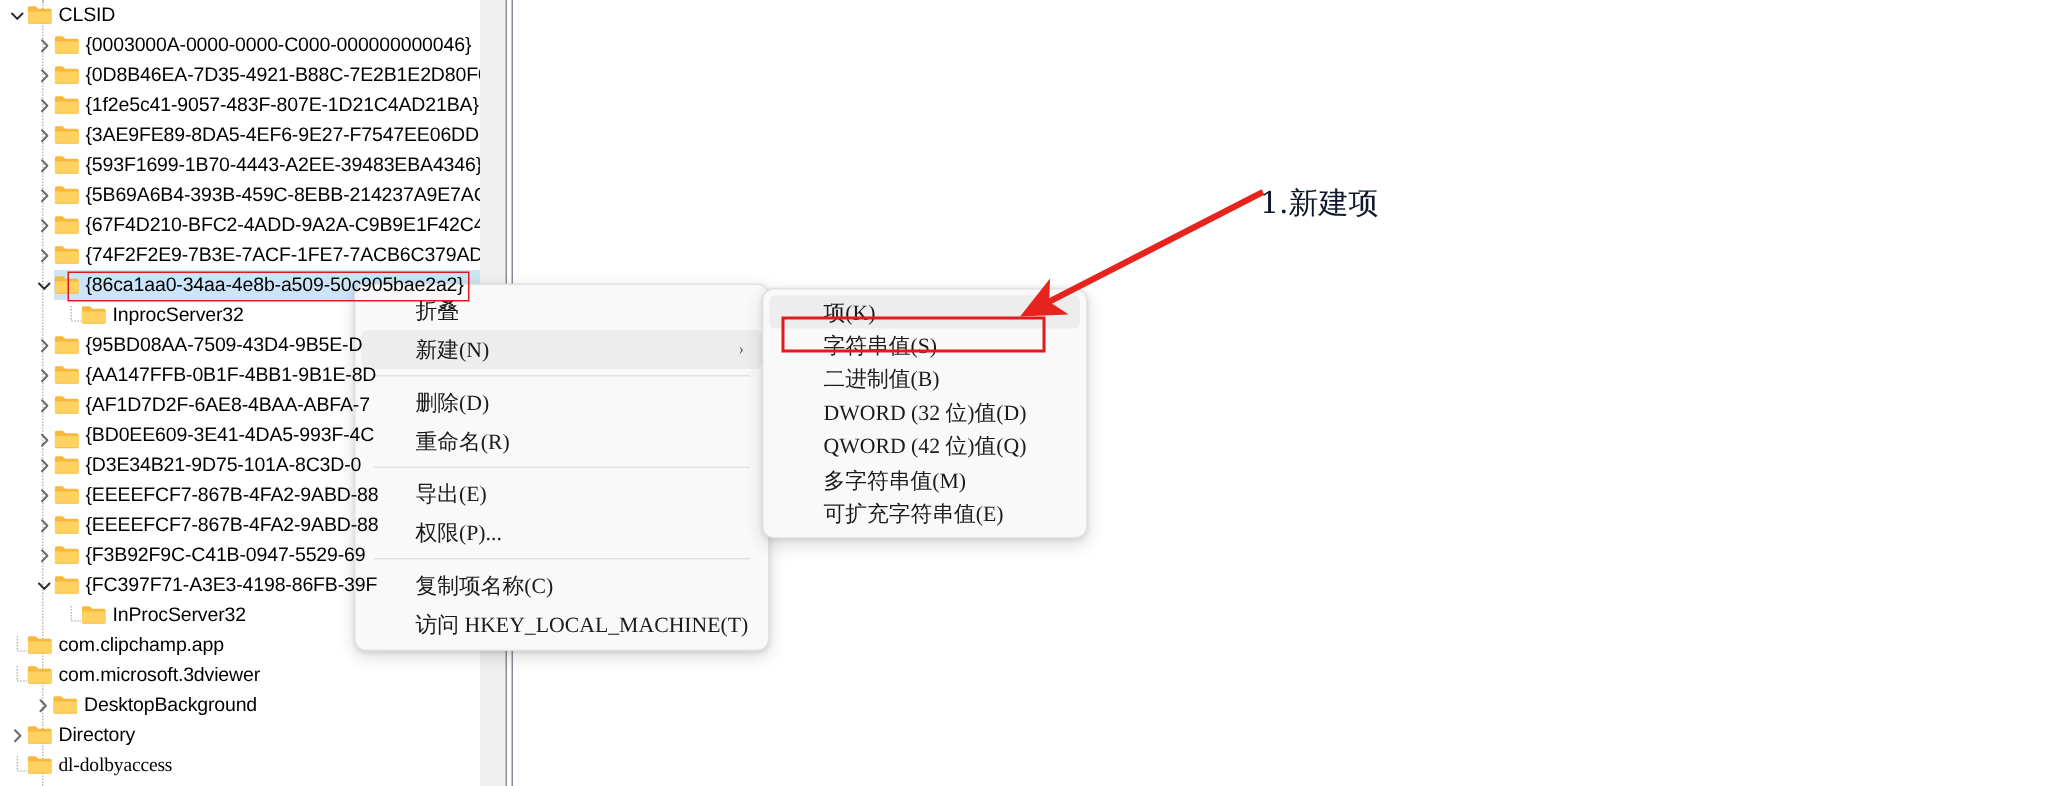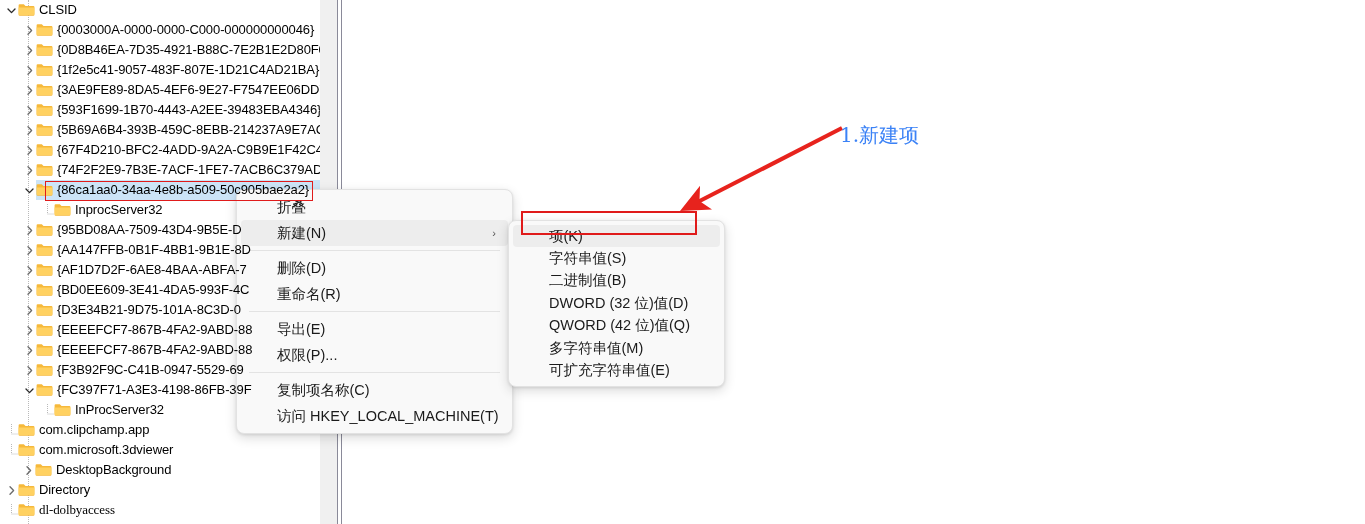--- a/index.html
+++ b/index.html
@@ -108,36 +108,37 @@
     border-radius: 8px;
     box-shadow: 0 4px 12px rgba(0,0,0,0.14), 0 1px 3px rgba(0,0,0,0.10);
     padding: 4px 0;
     box-sizing: border-box;
   }
   #context-menu {
     left: 236px; top: 189px;
     width: 277px;
   }
   #submenu {
-    left: 508px; top: 220px;
+    left: 508px; top: 192px;
     width: 217px;
+    font-family: Liberation Serif, serif;
   }
   .mi {
     position: relative;
     height: 22px;
     display: flex;
     align-items: center;
     padding: 0 12px 0 36px;
     font-size: 14.5px;
     color: #1b1b1b;
     white-space: nowrap;
     margin: 0 4px;
     border-radius: 4px;
   }
-  #context-menu .mi { height: 26px; }
+  #context-menu .mi { height: 26px; font-family: Liberation Serif, serif; }
   #submenu .mi { height: 22.4px; }
   .mi.hl { background: #ededed; }
   .mi .sub-arrow {
     position: absolute;
     right: 12px; top: 50%;
     transform: translateY(-50%);
     font-size: 11px;
     color: #555;
   }
   .sep {
@@ -374,21 +375,21 @@
               </svg>
             </span>
             <span class="folder"><svg width="17" height="14" viewBox="0 0 17 14">
                 <path d="M0.6 2.2 a1 1 0 0 1 1-1 h4.2 l1.7 1.7 h7.9 a1 1 0 0 1 1 1 v7.9 a1 1 0 0 1 -1 1 H1.6 a1 1 0 0 1 -1 -1 Z" fill="#f6b93b"></path>
                 <path d="M0.6 4.6 h15.8 v6.5 a1 1 0 0 1 -1 1 H1.6 a1 1 0 0 1 -1 -1 Z" fill="#ffd161"></path>
               </svg></span>
             <span class="tree-label">{AF1D7D2F-6AE8-4BAA-ABFA-7</span>
           </div>
         </div>
         <div class="tree-row" style="top: 280px;">
-          <div class="rowinner" style="padding-left: 23px;">
+          <div class="rowinner" style="padding-left: 23px; align-items: flex-end;">
             <span class="chev">
               <svg width="13" height="13" viewBox="0 0 13 13">
                 <path d="M5 2.8 L8.6 6.5 L5 10.2" fill="none" stroke="#6b6b6b" stroke-width="1.35" stroke-linecap="round" stroke-linejoin="round"></path>
               </svg>
             </span>
             <span class="folder"><svg width="17" height="14" viewBox="0 0 17 14">
                 <path d="M0.6 2.2 a1 1 0 0 1 1-1 h4.2 l1.7 1.7 h7.9 a1 1 0 0 1 1 1 v7.9 a1 1 0 0 1 -1 1 H1.6 a1 1 0 0 1 -1 -1 Z" fill="#f6b93b"></path>
                 <path d="M0.6 4.6 h15.8 v6.5 a1 1 0 0 1 -1 1 H1.6 a1 1 0 0 1 -1 -1 Z" fill="#ffd161"></path>
               </svg></span>
             <span class="tree-label">{BD0EE609-3E41-4DA5-993F-4C</span>
@@ -619,15 +620,15 @@
 
   <svg id="arrow-svg" viewBox="0 0 200 100">
     <defs>
       <marker id="ah" markerWidth="7" markerHeight="7" refX="5.4" refY="3.2" orient="auto">
         <path d="M0,0 L7,3.2 L0,6.4 L1.8,3.2 Z" fill="#e7231d"></path>
       </marker>
     </defs>
     <line x1="182" y1="8" x2="26" y2="88" stroke="#e7231d" stroke-width="4.2" marker-end="url(#ah)"></line>
   </svg>
 
-  <div id="annotation" style="color: #3b82f6;">1.新建项</div>
+  <div id="annotation" style="color: #0f172a;">1.新建项</div>
 
 </div>
 
 </body></html>

